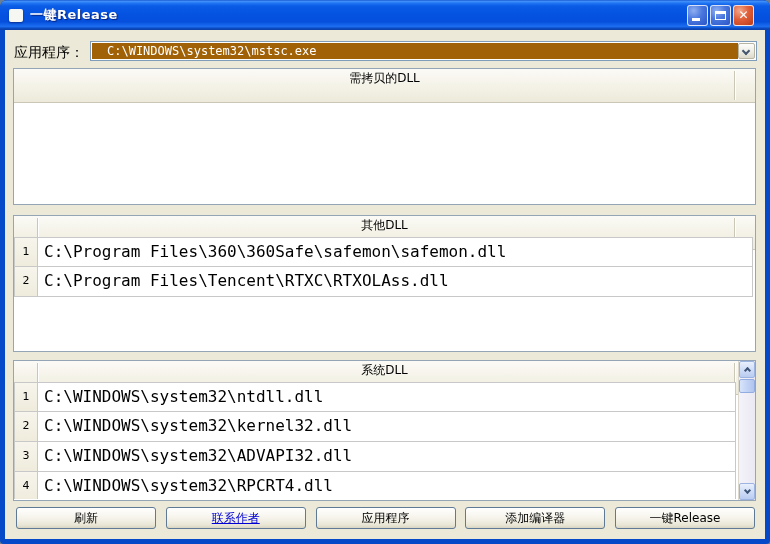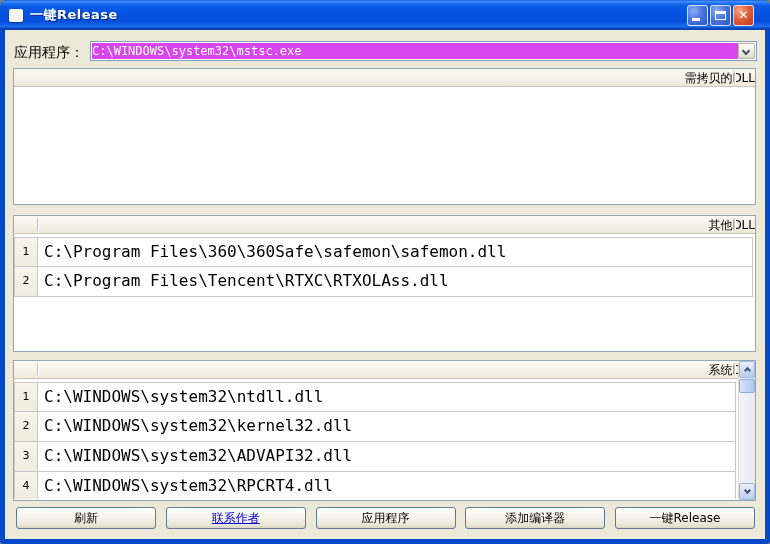--- a/index.html
+++ b/index.html
@@ -55,23 +55,23 @@
   }
 
   
   .app-label { position:absolute; left:9px; top:14px; font-size:14px; color:#000; }
   .combo {
     position:absolute; left:85px; top:11px; width:667px; height:20px;
     border:1px solid #7F9DB9; background:#fff; padding:1px;
   }
   .combo-text {
     position:absolute; left:1px; top:1px; bottom:1px; right:18px;
-    background:#d946ef; color:#fff;
+    background:#a16207; color:#fff;
     font-family:"DejaVu Sans Mono", monospace; font-size:12px; line-height:16px;
-    padding-left:0; white-space:nowrap; overflow:hidden;
+    padding-left:15px; white-space:nowrap; overflow:hidden;
   }
   .combo-btn {
     position:absolute; top:1px; right:1px; bottom:1px; width:17px;
     background:linear-gradient(180deg,#FDFDFB 0%,#EFEEE6 50%,#DDD9CB 100%);
     border:1px solid #B8B4A2; border-radius:2px; cursor:pointer;
   }
   .chevron-down {
     position:absolute; left:4px; top:4px; width:6px; height:6px;
     border-left:2px solid #44566E; border-bottom:2px solid #44566E;
     transform:rotate(-45deg);
@@ -80,24 +80,24 @@
   
   .listpanel {
     position:absolute; left:8px; width:743px;
     border:1px solid #94A6B5; background:#FFFFFF;
   }
   #sec-copy   { top:38px;  height:137px; }
   #sec-other  { top:185px; height:137px; }
   #sec-system { top:330px; height:141px; }
 
   .list-header {
-    position:absolute; top:0; left:0; right:0; height:18px;
+    position:absolute; top:0; left:0; right:0; height:34px;
     background:linear-gradient(180deg,#FBFAF6 0%,#F3F1E5 60%,#EDEADA 100%);
     border-bottom:1px solid #CBC7B7;
-    text-align:right; font-size:12px; line-height:18px; color:#000;
+    text-align:center; font-size:12px; line-height:18px; color:#000;
   }
   .hdr-div { position:absolute; top:2px; bottom:2px; width:1px; background:#CBC7B7; box-shadow:1px 0 0 #fff; }
   .hdr-div.left  { left:23px; }
   .hdr-div.right { right:20px; }
 
   .rows {
     position:absolute; top:19px; bottom:1px; left:0; right:2px;
     padding-top:2px; overflow:hidden;
   }
   #sec-system .rows { right:19px; }

